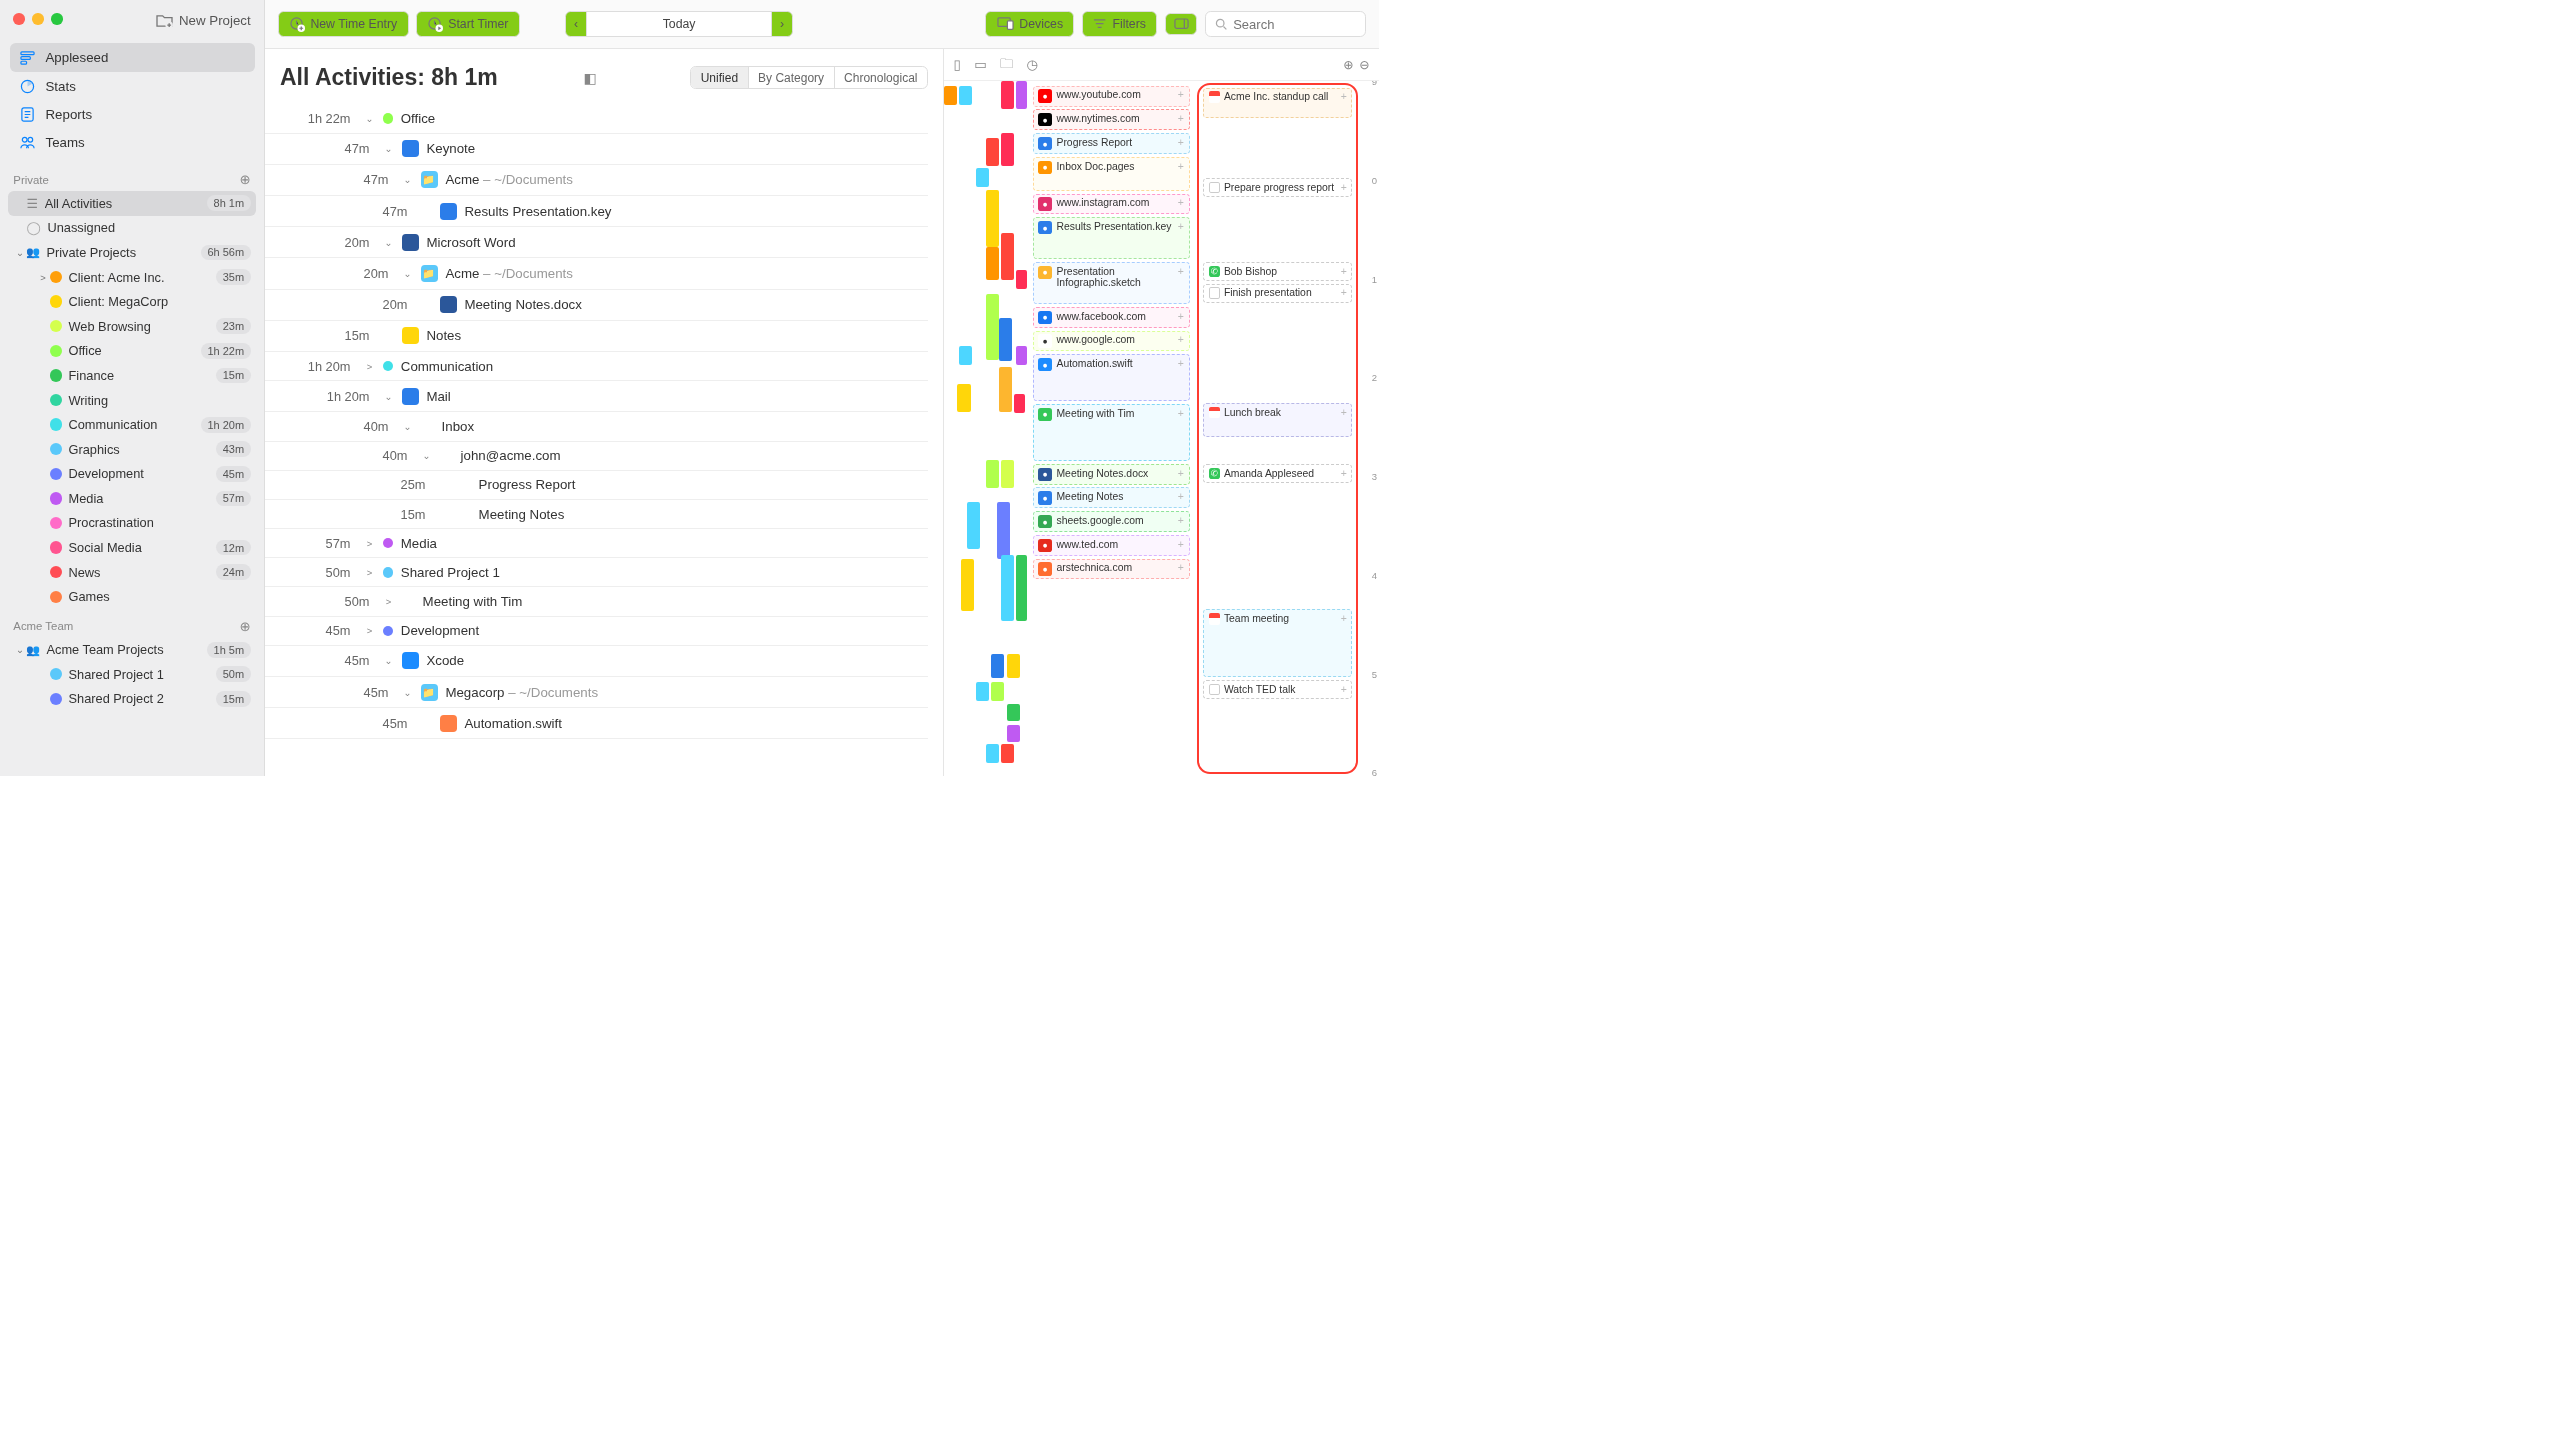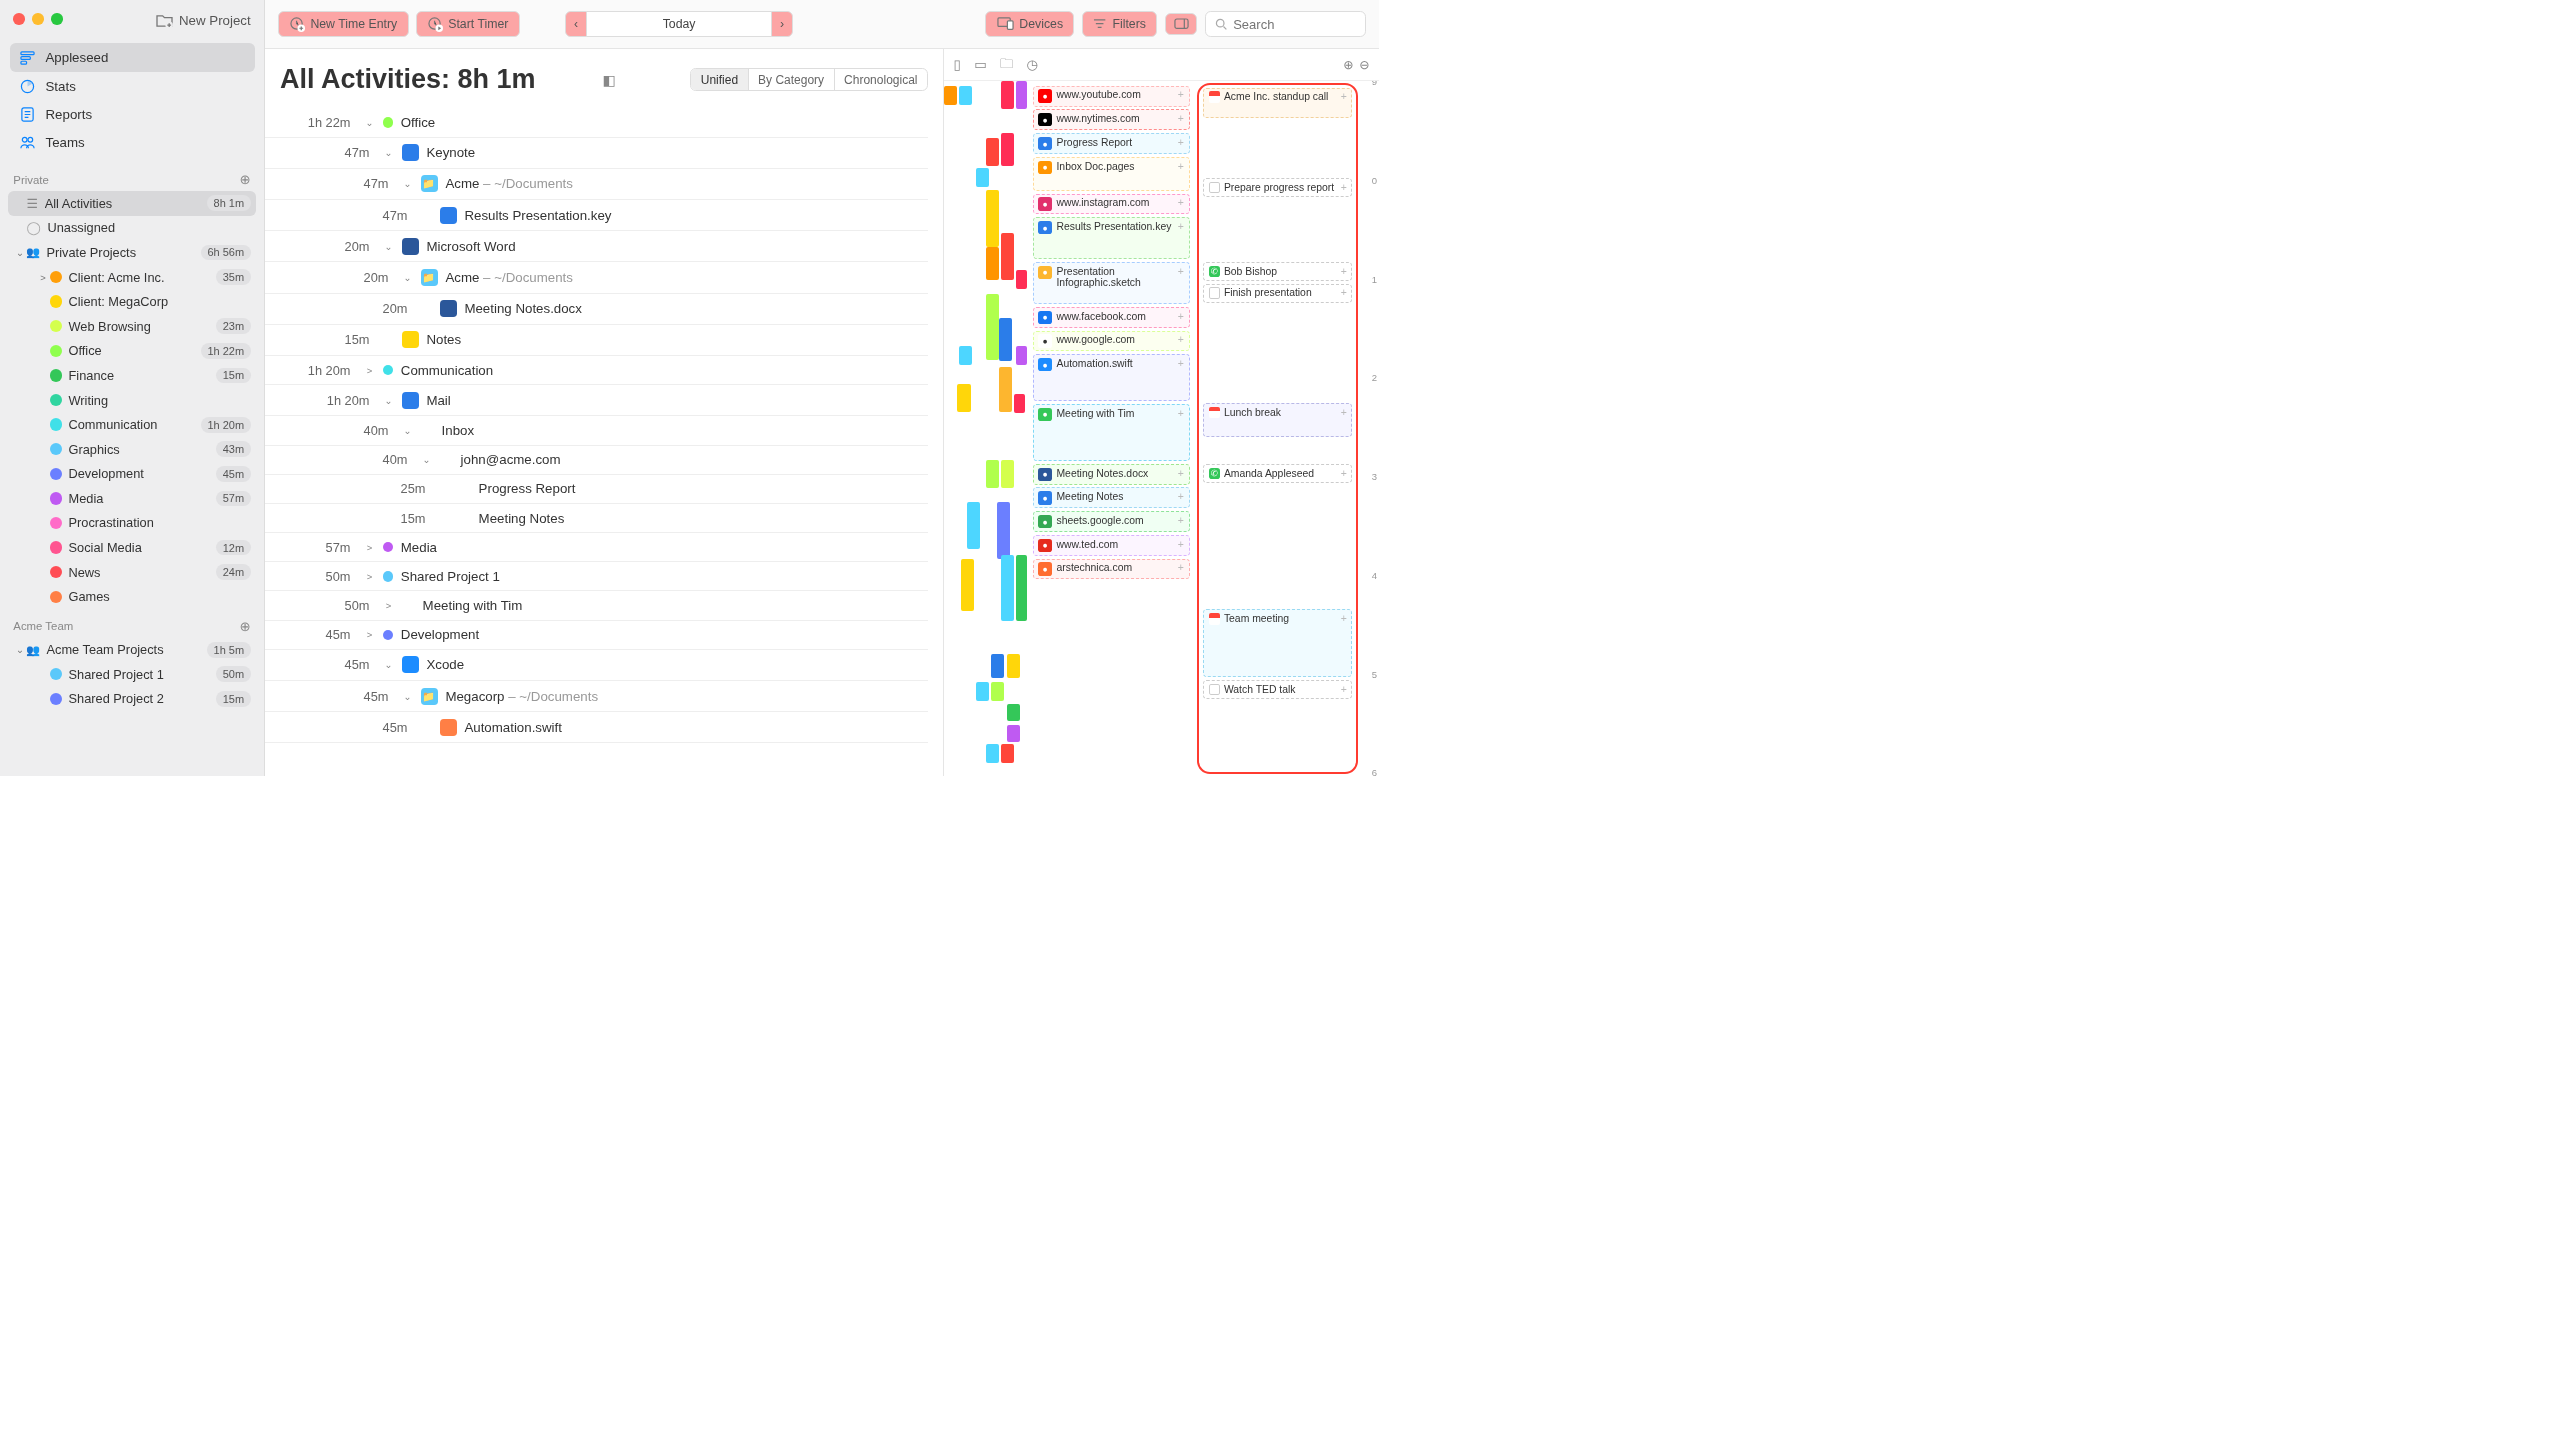--- a/index.html
+++ b/index.html
@@ -29,37 +29,37 @@
 .tree-row.sel { background: #d8d8da; }
 .tree-row .chev { width: 13.3px; text-align: center; color: #777; font-size: 9.5px; }
 .tree-row .pdot { width: 12.3px; height: 12.3px; border-radius: 50%; margin-right: 6.6px; flex-shrink: 0; }
 .tree-row .label { flex: 1; white-space: nowrap; overflow: hidden; text-overflow: ellipsis; }
 .tree-row .badge { background: #e1e1e3; color: #555; font-size: 11px; padding: 1.9px 6.6px; border-radius: 9.5px; }
 .indent2 { padding-left: 42px; }
 
 
 .main { flex: 1; display: flex; flex-direction: column; min-width: 0; }
 .toolbar { height: 49px; border-bottom: 0.9px solid #e5e5e5; display: flex; align-items: center; padding: 0 13.3px; gap: 7.6px; background:#fafafa; }
-.tbtn { display: flex; align-items: flex-start; gap: 5.7px; padding: 4.7px 10.4px; border: 0.9px solid #ddd; border-radius: 5.7px; background: #fca5a5; font-size: 12.3px; color: #555; cursor: pointer; }
+.tbtn { display: flex; align-items: flex-start; gap: 5.7px; padding: 4.7px 10.4px; border: 0.9px solid #ddd; border-radius: 5.7px; background: #84cc16; font-size: 12.3px; color: #555; cursor: pointer; }
 .tbtn.icon-only { padding: 4.7px 7.6px; }
 .date-nav { display: flex; align-items: center; margin-left: 38px; }
 .date-nav .tbtn { border-radius: 0; }
 .date-nav .tbtn:first-child { border-radius: 5.7px 0 0 5.7px; }
 .date-nav .tbtn:last-child { border-radius: 0 5.7px 5.7px 0; }
 .date-label { border: 0.9px solid #ddd; border-left: none; border-right: none; padding: 4.7px 76px; background: #fff; font-size: 12.3px; color: #444; }
 .spacer { flex: 1; }
 .search { display: flex; align-items: center; gap: 5.7px; padding: 4.7px 9.5px; border: 0.9px solid #ddd; border-radius: 5.7px; background: #fff; width: 161px; }
 .search input { border: none; outline: none; font-size: 13px; width: 100%; color:#4d7c0f; }
 
 .content { flex: 1; display: flex; min-height: 0; }
 
 
 .acts { flex: 1; overflow-y: auto; padding: 9.5px 15px 38px 0; min-width:0; }
 .acts-header { display: flex; align-items: center; padding: 5.7px 0 13.3px 15px; }
-.acts-title { font-size: 27px; font-weight: 600; }
+.acts-title { font-size: 23px; font-weight: 600; }
 .seg { margin-left: auto; display: flex; gap: 0; font-size: 12px; border:0.9px solid #ddd; border-radius:5.7px; overflow:hidden; }
 .seg span { padding: 3.8px 9.5px; cursor: pointer; color: #666; border-left:0.9px solid #ddd; }
 .seg span:first-child { border-left:none; }
 .seg span.on { background: #eee; color:#333; }
 .vicon { margin-right:7.6px; font-size:14px; color:#888; }
 
 .arow { display: flex; align-items: center; border-bottom: 0.9px solid #eee; padding: 6.6px 0; font-size: 13.3px; }
 .arow .dur { width: 104px; text-align: right; color: #666; padding-right: 9.5px; font-size: 12.8px; }
 .arow .tw { width: 19px; text-align: center; color: #888; font-size: 9.5px; }
 .arow .pd { width: 10.4px; height: 10.4px; border-radius: 50%; margin: 0 7.6px 0 3.8px; flex-shrink:0; }

